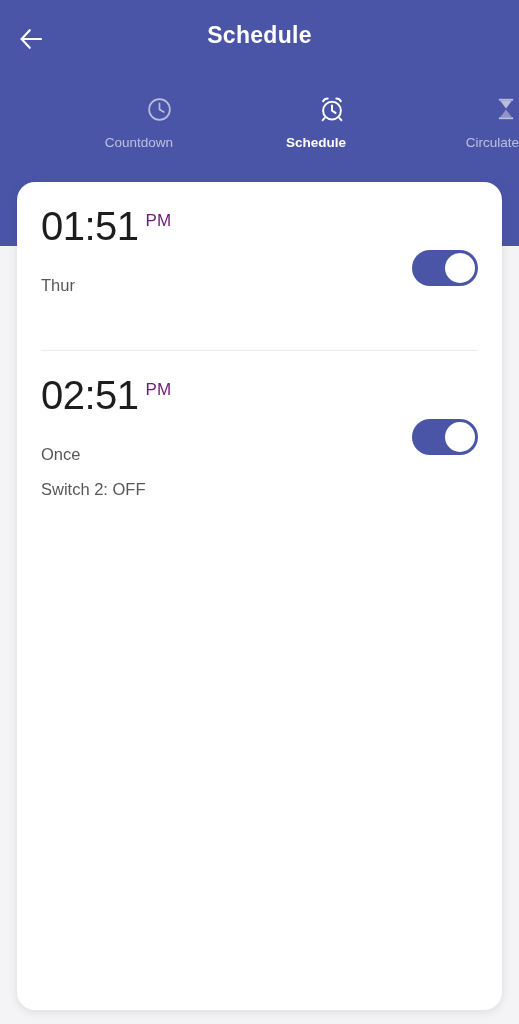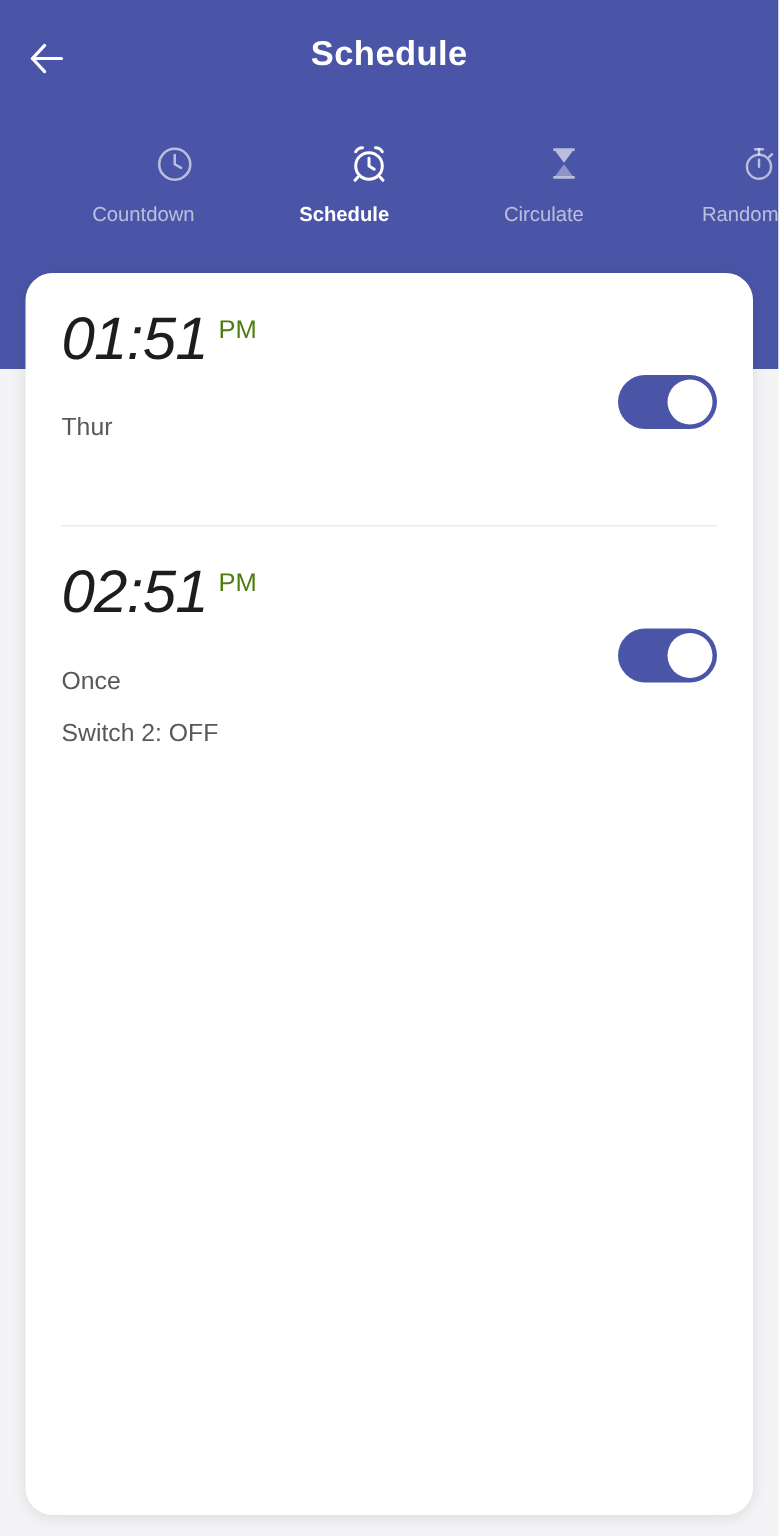--- a/index.html
+++ b/index.html
@@ -123,26 +123,25 @@
   .time-line {
     display: flex;
     align-items: baseline;
   }
 
   .time-value {
     font-size: 40px;
     color: #1d1d1f;
     letter-spacing: -0.5px;
     line-height: 1;
-    font-style: italic;
   }
 
   .time-meridiem {
     font-size: 17px;
-    color: #4d7c0f;
+    color: #701a75;
     margin-left: 7px;
     position: relative;
     top: -14px;
   }
 
   .repeat-text {
     margin-top: 30px;
     font-size: 16.5px;
     color: #585858;
   }
@@ -258,32 +257,20 @@
       <svg width="26" height="26" viewBox="0 0 24 24" fill="currentColor">
         <path d="M5.4 2.6h13.2v1.7H5.4z"></path>
         <path d="M5.4 19.7h13.2v1.7H5.4z"></path>
         <path d="M6.6 4.3h10.8L12 11.6 6.6 4.3z"></path>
         <path d="M6.6 19.7h10.8L12 12.4 6.6 19.7z" opacity="0.6"></path>
       </svg>
     </span>
     <span class="tab-label">Circulate</span>
   </div>
 
-  <div class="tab">
-    <span class="tab-icon">
-      <svg width="26" height="26" viewBox="0 0 24 24" fill="none" stroke="currentColor" stroke-width="1.5" stroke-linecap="round" stroke-linejoin="round">
-        <circle cx="12" cy="14" r="7.4"></circle>
-        <line x1="12" y1="9.6" x2="12" y2="14"></line>
-        <line x1="12" y1="3.2" x2="12" y2="6.2"></line>
-        <line x1="9.6" y1="3.2" x2="14.4" y2="3.2"></line>
-        <line x1="18.3" y1="7.9" x2="20.0" y2="6.3"></line>
-      </svg>
-    </span>
-    <span class="tab-label">Random</span>
-  </div>
 
 </div>
 
 <div id="schedule-card">
 
   <div class="schedule-row">
     <div class="time-line">
       <span class="time-value">01:51</span>
       <span class="time-meridiem">PM</span>
     </div>

